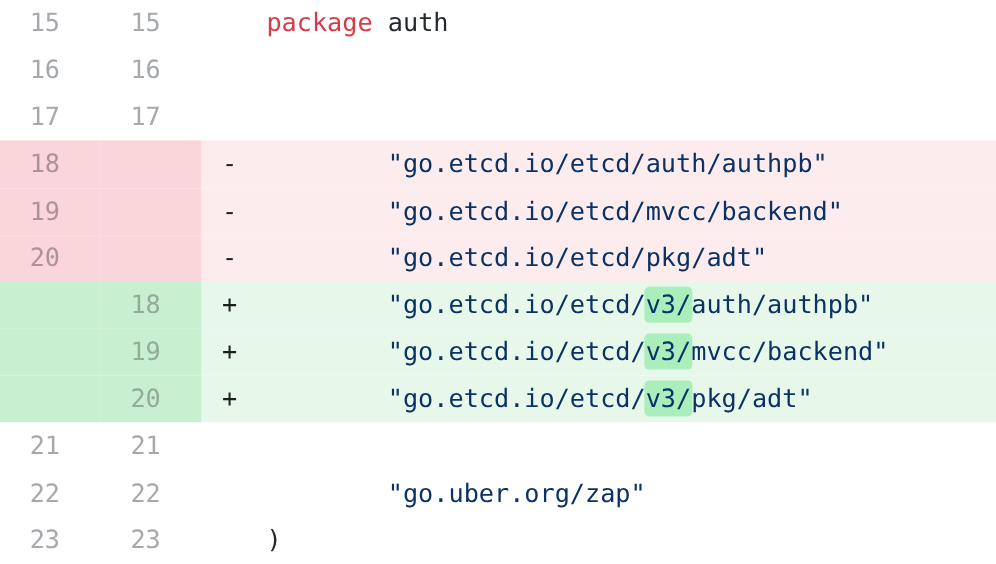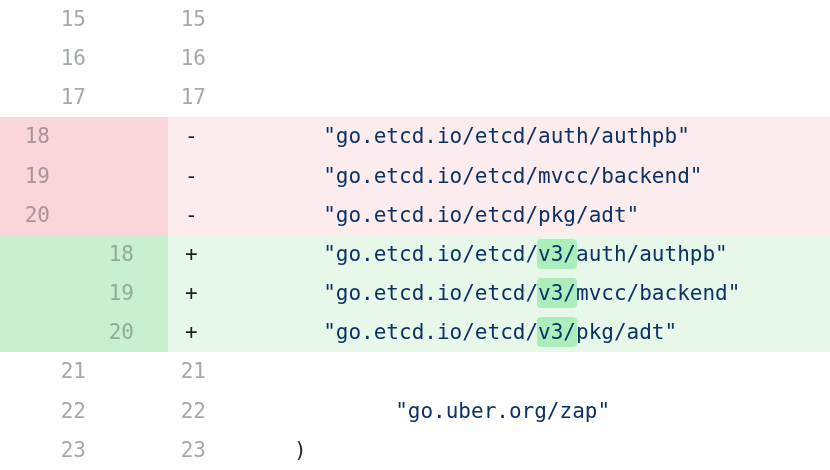--- a/index.html
+++ b/index.html
@@ -8,21 +8,21 @@
     font-family:"DejaVu Sans Mono","Liberation Mono",monospace;
     font-size:21px;line-height:39.1667px;
   }
   .row{display:flex;height:39.1667px;align-items:stretch;}
   .num{flex:0 0 84px;box-sizing:border-box;text-align:right;padding-right:34px;
        color:#a5a9ad;user-select:none;}
   .code-wrap{flex:1 1 auto;display:flex;min-width:0;}
   .marker{flex:0 0 54px;box-sizing:border-box;padding-left:17px;color:#1b1f24;}
   .code{flex:1 1 auto;white-space:pre;overflow:hidden;}
   
-  .row.ctx .num{background:#ffffff;margin-left:36px;}
+  .row.ctx .num{background:#ffffff;}
   .row.ctx .code-wrap{background:#ffffff;}
   .row.del .num{background:#fad5da;color:#ab9499;}
   .row.del .code-wrap{background:#fdecee;}
   .row.add .num{background:#c9efd1;color:#93ab98;}
   .row.add .code-wrap{background:#e7f8eb;}
   
   .seg.plain{color:#24292f;}
   .seg.keyword{color:#d73a49;}
   .seg.string{color:#0b3264;}
   .seg.string-highlight{
@@ -30,20 +30,24 @@
     padding:3px 1px;margin:15px -1px;
   }
 </style>
 </head>
 <body>
 
 <div id="diff">
   <div class="row ctx">
     <div class="num old">15</div>
     <div class="num new">15</div>
+    <div class="code-wrap">
+      <span class="marker"></span>
+      <span class="code"><span class="seg keyword">package</span><span class="seg plain"> auth</span></span>
+    </div>
   </div>
 
   <div class="row ctx">
     <div class="num old">16</div>
     <div class="num new">16</div>
     <div class="code-wrap">
       <span class="marker"></span>
       <span class="code"></span>
     </div>
   </div>

